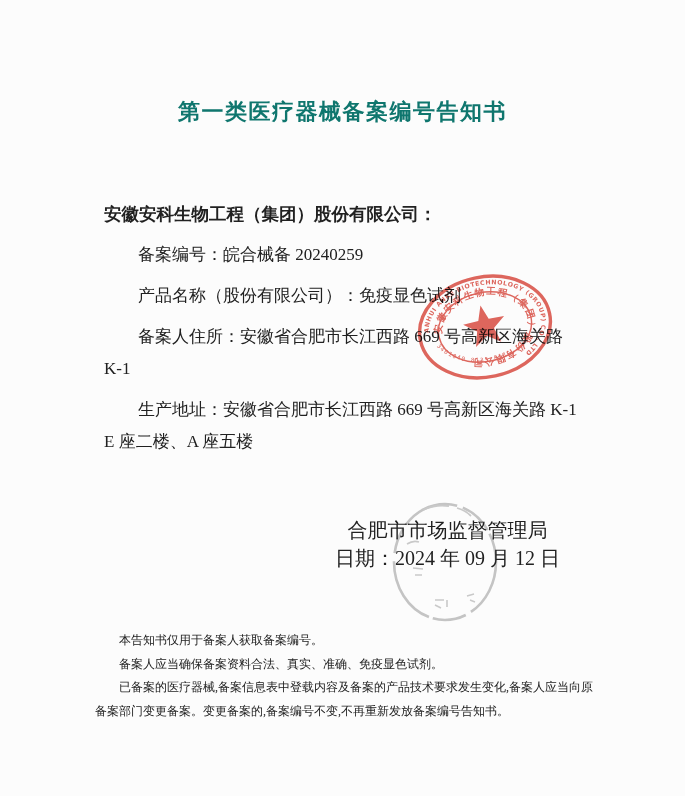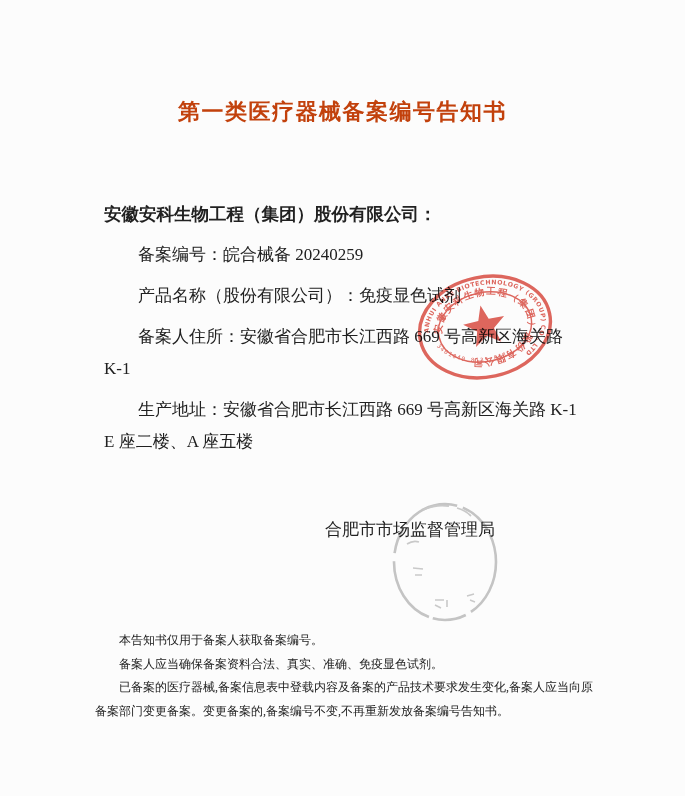--- a/index.html
+++ b/index.html
@@ -8,32 +8,32 @@
     width:685px;height:796px;
     background:#fcfcfc;
     overflow:hidden;
     font-family:"Liberation Serif","DejaVu Serif",serif;
     color:#212121;
   }
   .doc-title{
     position:absolute;top:97px;left:0;width:100%;
     text-align:center;
     font-size:22px;font-weight:bold;letter-spacing:1.5px;
-    color:#c2410c;
+    color:#0f766e;
   }
   .main-body{
     position:absolute;top:189px;left:95px;width:494px;
     font-size:17px;line-height:32px;
   }
   .addressee{font-weight:bold;font-size:17.5px;margin:0 0 6px 0;}
   .main-body p{margin:9px;}
   .indent{text-indent:2em;}
   .issuer-block{
     position:absolute;top:516px;left:325px;width:245px;
-    font-size:17px;line-height:28px;
+    font-size:20px;line-height:28px;text-align:center;
     z-index:3;
   }
   .notes-block{
     position:absolute;top:629px;left:95px;width:506px;
     font-size:12px;line-height:23.5px;
   }
   .notes-block p{margin:0;text-indent:2em;}
   .seal{
     position:absolute;z-index:4;pointer-events:none;
     mix-blend-mode:multiply;
@@ -51,20 +51,21 @@
   <div class="main-body">
     <p class="addressee">安徽安科生物工程（集团）股份有限公司：</p>
     <p class="indent"><span>备案编号：</span><span>皖合械备 20240259</span></p>
     <p class="indent"><span>产品名称（股份有限公司）：</span><span>免疫显色试剂</span></p>
     <p class="indent"><span>备案人住所：</span><span>安徽省合肥市长江西路 669 号高新区海关路 K-1</span></p>
     <p class="indent"><span>生产地址：</span><span>安徽省合肥市长江西路 669 号高新区海关路 K-1 E 座二楼、A 座五楼</span></p>
   </div>
 
   <div class="issuer-block">
     <div>合肥市市场监督管理局</div>
+    <div>日期：2024 年 09 月 12 日</div>
   </div>
 
   <div class="notes-block">
     <p>本告知书仅用于备案人获取备案编号。</p>
     <p>备案人应当确保备案资料合法、真实、准确、免疫显色试剂。</p>
     <p>已备案的医疗器械,备案信息表中登载内容及备案的产品技术要求发生变化,备案人应当向原备案部门变更备案。变更备案的,备案编号不变,不再重新发放备案编号告知书。</p>
   </div>
 
   <svg class="seal company-seal" viewBox="0 0 150 120" xmlns="http://www.w3.org/2000/svg">
     <g transform="rotate(-12 75 57)" opacity="0.82">

